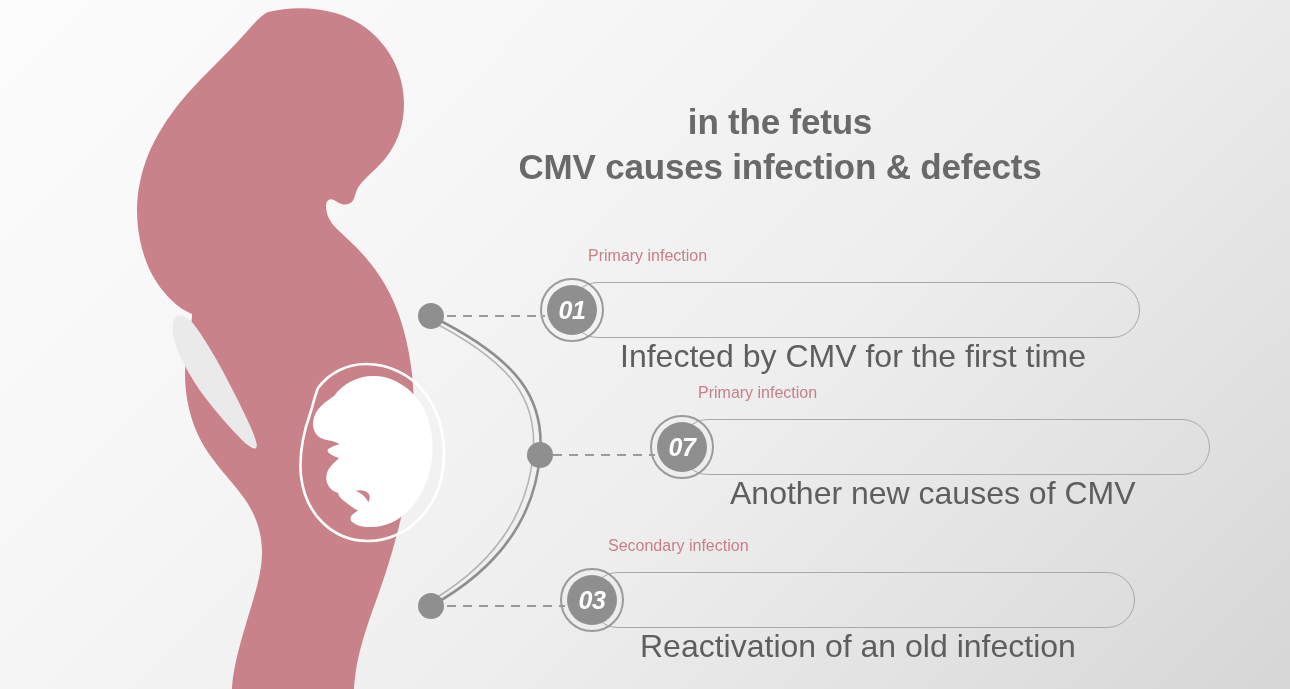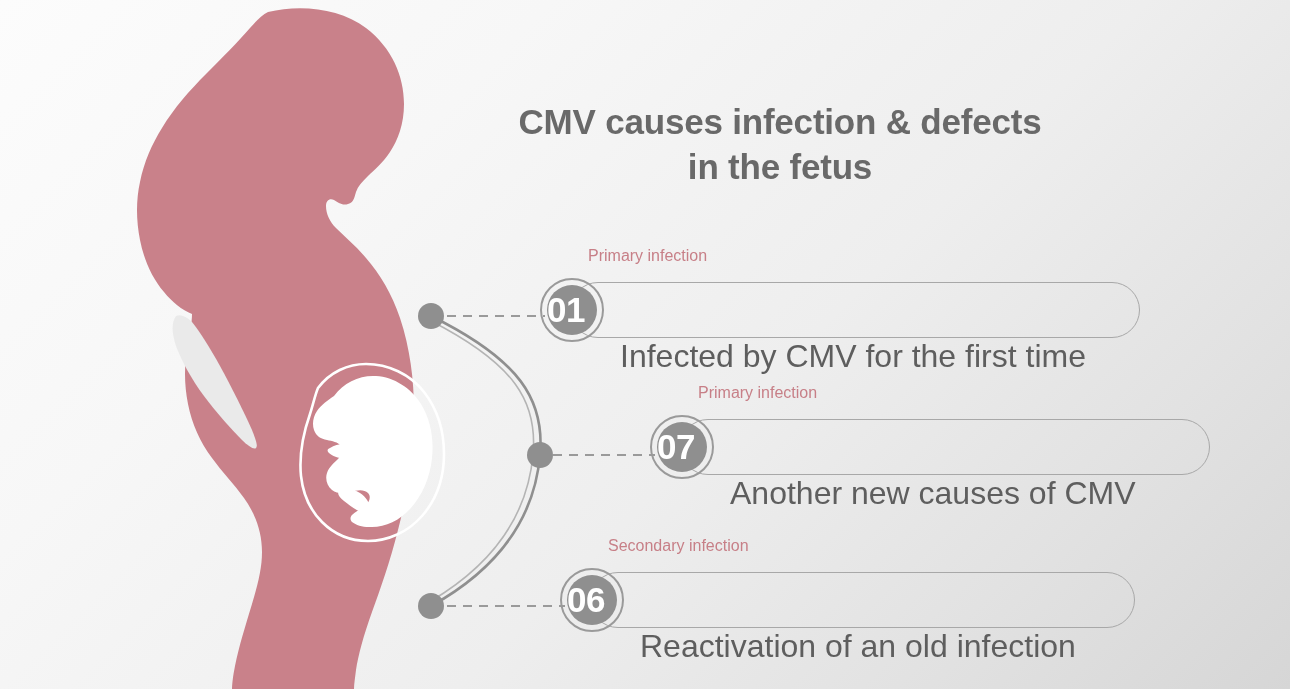--- a/index.html
+++ b/index.html
@@ -78,24 +78,26 @@
   }
   .num-disc {
     position: absolute;
     left: 5px;
     top: 5px;
     width: 50px;
     height: 50px;
     border-radius: 50%;
     background: #8f8f8f;
     color: #ffffff;
-    font-size: 35px;
+    font-size: 25px;
     font-weight: bold;
     line-height: 50px;
+    text-align: center;
     letter-spacing: -0.5px;
+    font-style: italic;
   }
   .row-text {
     position: absolute;
     left: 80px;
     top: 34px;
     height: 48px;
     line-height: 56px;
     font-size: 32px;
     color: #5e5e5e;
     white-space: nowrap;
@@ -214,22 +216,22 @@
     <line x1="447" y1="316" x2="545" y2="316" stroke="#9a9a9a" stroke-width="2" stroke-dasharray="9 7"></line>
     <line x1="553" y1="455" x2="655" y2="455" stroke="#9a9a9a" stroke-width="2" stroke-dasharray="9 7"></line>
     <line x1="447" y1="606" x2="565" y2="606" stroke="#9a9a9a" stroke-width="2" stroke-dasharray="9 7"></line>
 
     <circle cx="431" cy="316" r="13" fill="#8f8f8f"></circle>
     <circle cx="540" cy="455" r="13" fill="#8f8f8f"></circle>
     <circle cx="431" cy="606" r="13" fill="#8f8f8f"></circle>
   </svg>
 
   <div id="title">
+    <span class="ln">in the fetus</span>
     <span class="ln">CMV causes infection &amp; defects</span>
-    <span class="ln">in the fetus</span>
   </div>
 
   <div class="row" id="row-01">
     <div class="kicker">Primary infection</div>
     <div class="pill"></div>
     <div class="row-text">Infected by CMV for the first time</div>
     <div class="num-circle">
       <div class="num-disc">01</div>
     </div>
   </div>
@@ -241,17 +243,17 @@
     <div class="num-circle">
       <div class="num-disc">07</div>
     </div>
   </div>
 
   <div class="row" id="row-03">
     <div class="kicker">Secondary infection</div>
     <div class="pill"></div>
     <div class="row-text">Reactivation of an old infection</div>
     <div class="num-circle">
-      <div class="num-disc">06</div>
+      <div class="num-disc">03</div>
     </div>
   </div>
 
 </div>
 
 </body></html>

